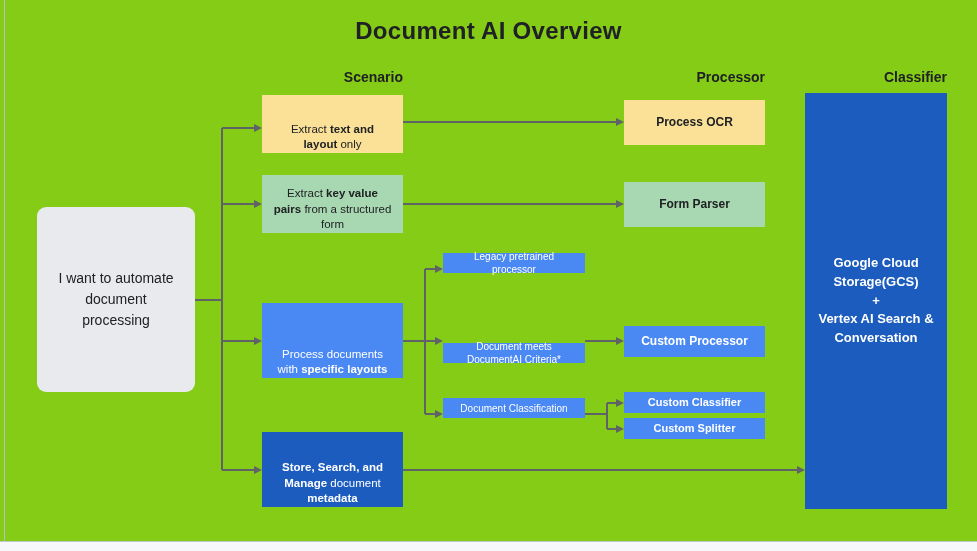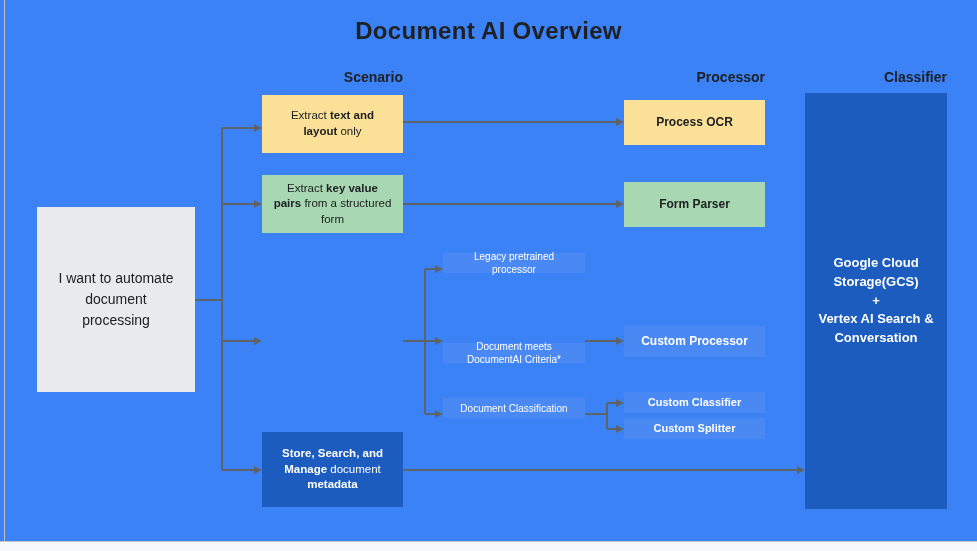--- a/index.html
+++ b/index.html
@@ -1,49 +1,49 @@
 <!DOCTYPE html>
 <html><head>
 <meta charset="utf-8">
 <style>
   * { margin:0; padding:0; box-sizing:border-box; }
   html,body { background:#fff; }
   body { font-family:"Liberation Sans", sans-serif; color:#202124; }
   .canvas {
-    position:relative; width:977px; height:551px; background:#3b82f6; overflow:hidden;
+    position:relative; width:977px; height:551px; background:#84cc16; overflow:hidden;
   }
   .frame-left { position:absolute; left:4px; top:0; width:1px; height:542px; background:#b9bcc0; }
   .frame-bottom { position:absolute; left:0; top:541px; width:977px; height:1px; background:#c2c5c9; }
   .frame-strip { position:absolute; left:0; top:542px; width:977px; height:9px; background:#f6f8fa; }
 
   .title {
     position:absolute; left:0; top:17px; width:977px; text-align:center;
     font-size:24px; font-weight:bold; letter-spacing:0.3px; color:#202124;
   }
   .col-header {
     position:absolute; top:69px; font-size:14px; font-weight:bold; color:#202124; text-align:right;
   }
   .hdr-scenario { left:262px; width:141px; }
   .hdr-processor { left:624px; width:141px; }
   .hdr-repository { left:805px; width:142px; }
 
   .box {
     position:absolute; display:flex; align-items:center; justify-content:center;
     text-align:center; line-height:1.35;
   }
-  .gray   { background:#e8eaed; color:#202124; }
+  .gray   { background:#e8eaed; color:#202124;border-radius:9px; }
   .yellow { background:#fae197; color:#202124; }
   .green  { background:#a7d8b1; color:#202124; }
   .blue   { background:#4a89f4; color:#ffffff; }
   .dblue  { background:#1b5cbe; color:#ffffff; }
 
   .root-box { left:37px; top:207px; width:158px; height:185px; font-size:14px; line-height:1.5; }
   .root-box .inner { max-width:130px; }
 
-  .scen { left:262px; width:141px; font-size:11.5px; }
+  .scen { left:262px; width:141px; font-size:11.5px;align-items:flex-end; }
   .scen .inner { max-width:118px; }
   .scen-1 { top:95px;  height:58px; }
   .scen-2 { top:175px; height:58px; }
   .scen-3 { top:303px; height:75px; }
   .scen-4 { top:432px; height:75px; }
 
   .sub { left:443px; width:142px; height:20px; font-size:10px; line-height:1.3; }
   .sub .inner { max-width:112px; }
   .sub-1 { top:253px; }
   .sub-2 { top:317px;margin-top:26px; }
@@ -115,20 +115,23 @@
   <div class="box gray root-box">
     <div class="inner">I want to automate document processing</div>
   </div>
 
   <div class="box yellow scen scen-1">
     <div class="inner"><span>Extract </span><b>text and layout</b><span> only</span></div>
   </div>
   <div class="box green scen scen-2">
     <div class="inner"><span>Extract </span><b>key value pairs</b><span> from a structured form</span></div>
   </div>
+  <div class="box blue scen scen-3">
+    <div class="inner"><span>Process documents with </span><b>specific layouts</b><span></span></div>
+  </div>
   <div class="box dblue scen scen-4">
     <div class="inner"><b>Store, Search, and Manage</b><span> document </span><b>metadata</b></div>
   </div>
 
   <div class="box blue sub sub-1">
     <div class="inner">Legacy pretrained processor</div>
   </div>
   <div class="box blue sub sub-2">
     <div class="inner">Document meets DocumentAI Criteria*</div>
   </div>

